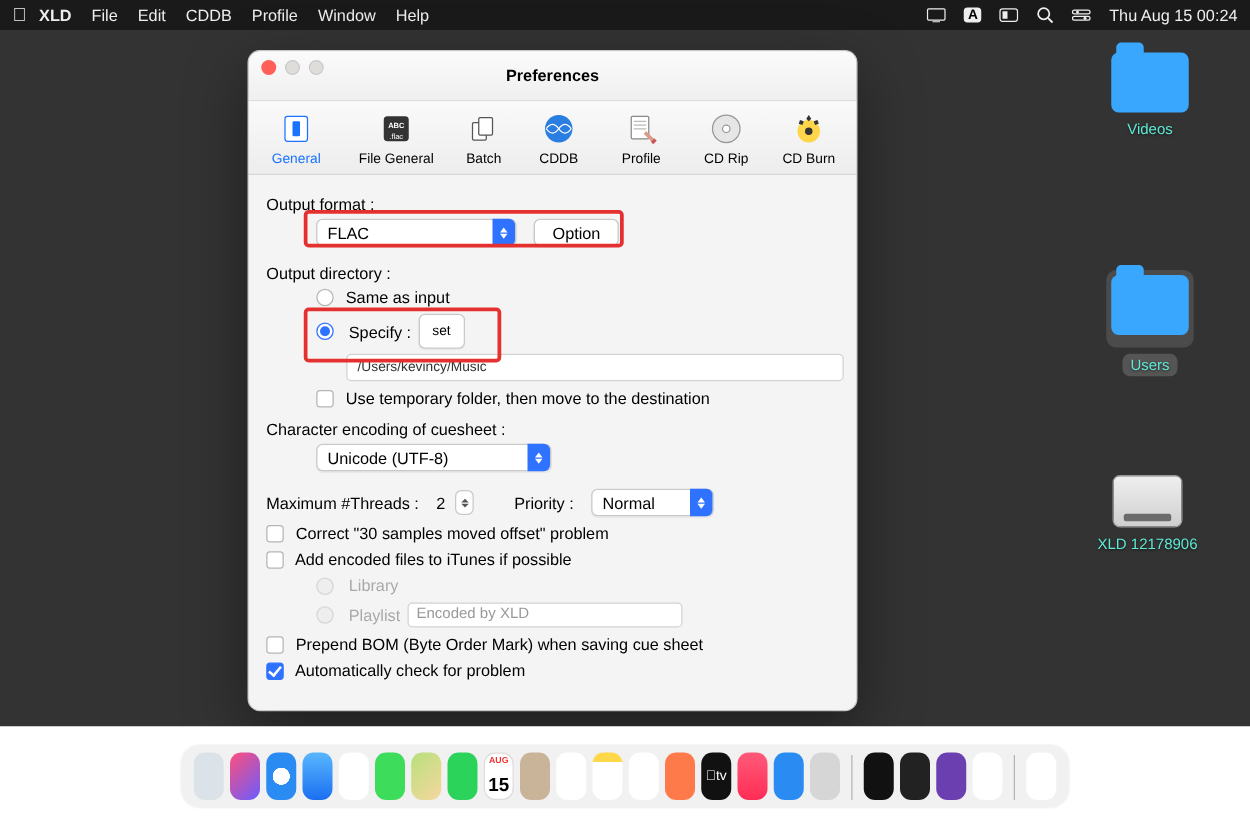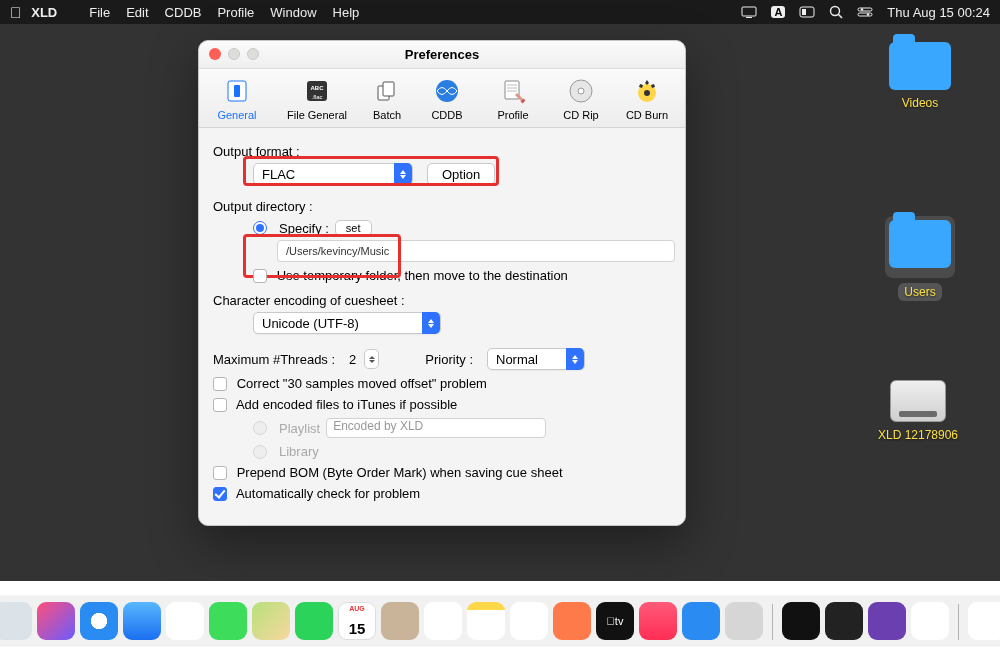--- a/index.html
+++ b/index.html
@@ -1,35 +1,35 @@
 <!DOCTYPE html>
 <html><head>
 <meta charset="utf-8">
 <style>
   html,body{margin:0;padding:0;width:1000px;height:653px;font-family:-apple-system,"Helvetica Neue",Arial,sans-serif;font-size:13px;color:#000;background:#333;overflow:hidden}
   *{box-sizing:border-box}
   
   .menubar{position:absolute;top:0;left:0;right:0;height:24px;background:#1a1a1a;color:#eee;display:flex;align-items:center;padding:0 10px;font-size:13px}
   .menubar .apple{font-size:15px;margin-right:10px}
-  .menubar .app{font-weight:700;margin-right:32px}
+  .menubar .app{font-weight:700;margin-right:16px}
   .menubar .m{margin-right:16px}
   .menubar .spacer{flex:1}
   .menubar .r{margin-left:14px;display:flex;align-items:center}
   .menubar svg{fill:#eee}
   
-  .desk-icon{position:absolute;width:80px;text-align:center;color:#fde047;font-size:12px;text-shadow:0 1px 2px rgba(0,0,0,.6)}
+  .desk-icon{position:absolute;width:80px;text-align:center;color:#5eead4;font-size:12px;text-shadow:0 1px 2px rgba(0,0,0,.6)}
   .desk-icon .folder{width:62px;height:48px;margin:0 auto 6px;background:#3aa7ff;border-radius:6px;position:relative}
   .desk-icon .folder:before{content:"";position:absolute;top:-8px;left:4px;width:22px;height:10px;background:#3aa7ff;border-radius:4px 4px 0 0}
   .desk-icon.selected .isel{background:rgba(120,120,120,.5);border-radius:6px;padding:2px 6px;display:inline-block}
   .desk-icon .label{margin-top:2px}
   .drive{width:56px;height:42px;margin:0 auto 6px;background:linear-gradient(#efefef,#cfcfcf);border:1px solid #999;border-radius:6px;position:relative}
   .drive:after{content:"";position:absolute;bottom:4px;left:8px;right:8px;height:6px;background:#6b6b6b;border-radius:2px}
   
   .win{position:absolute;left:198px;top:40px;width:488px;background:#f3f3f3;border:1px solid #c6c6c6;border-radius:10px;box-shadow:0 18px 50px rgba(0,0,0,.4)}
-  .titlebar{height:28px;display:flex;align-items:center;justify-content:center;position:relative;border-bottom:1px solid #ddd;border-radius:10px 10px 0 0;background:linear-gradient(#fbfbfb,#efefef)}
+  .titlebar{height:40px;display:flex;align-items:center;justify-content:center;position:relative;border-bottom:1px solid #ddd;border-radius:10px 10px 0 0;background:linear-gradient(#fbfbfb,#efefef)}
   .traffic{position:absolute;left:10px;top:7px;display:flex;gap:7px}
   .traffic span{width:12px;height:12px;border-radius:50%;display:block}
   .t-red{background:#ff5f57}
   .t-yel{background:#deddda;border:1px solid #c9c9c9}
   .t-grn{background:#deddda;border:1px solid #c9c9c9}
   .title{font-weight:700;font-size:13px}
   .toolbar{display:flex;gap:16px;border-bottom:1px solid #d5d5d5;background:linear-gradient(#fafafa,#ededed);padding:4px 6px 2px}
   .toolbar .tb{width:64px;text-align:center;font-size:11px;padding:2px 0 4px;border-radius:4px}
   .toolbar .tb.active{color:#1a73ff}
   .toolbar .ticon{height:32px;display:flex;align-items:center;justify-content:center;margin-bottom:2px}
@@ -37,41 +37,41 @@
   .row{margin:6px 0}
   .label{margin:6px 0 4px}
   .indent{margin-left:40px}
   .indent2{margin-left:64px}
   .select{display:inline-flex;align-items:center;background:#fff;border:1px solid #c9c9c9;border-radius:5px;height:22px;padding:0 0 0 8px;font-size:13px;box-shadow:0 1px 1px rgba(0,0,0,.05)}
   .select .arrows{width:18px;height:22px;background:#2f72ff;border-radius:0 5px 5px 0;margin-left:8px;display:flex;flex-direction:column;align-items:center;justify-content:center;gap:1px}
   .select .arrows:before,.select .arrows:after{content:"";width:0;height:0;border-left:3px solid transparent;border-right:3px solid transparent}
   .select .arrows:before{border-bottom:4px solid #fff}
   .select .arrows:after{border-top:4px solid #fff}
   .btn{display:inline-flex;align-items:center;justify-content:center;background:#fff;border:1px solid #c9c9c9;border-radius:5px;height:22px;padding:0 14px;font-size:13px;box-shadow:0 1px 1px rgba(0,0,0,.05)}
-  .btn.small{height:16px;padding:0 10px;font-size:11px}
+  .btn.small{height:28px;padding:0 10px;font-size:11px}
   .radio{width:14px;height:14px;border:1px solid #b5b5b5;border-radius:50%;display:inline-block;vertical-align:-3px;margin-right:6px;background:#fff;position:relative}
   .radio.checked{border-color:#2f72ff}
   .radio.checked:after{content:"";position:absolute;inset:2px;border-radius:50%;background:#2f72ff}
   .radio.dis{background:#eee;border-color:#d6d6d6}
   .check{width:14px;height:14px;border:1px solid #b5b5b5;border-radius:3px;display:inline-block;vertical-align:-3px;margin-right:6px;background:#fff;position:relative}
   .check.on{background:#2f72ff;border-color:#2f72ff}
   .check.on:after{content:"";position:absolute;left:3px;top:0px;width:4px;height:8px;border:2px solid #fff;border-top:0;border-left:0;transform:rotate(40deg)}
   .pathbox{display:block;background:#fff;border:1px solid #d2d2d2;border-radius:4px;height:22px;line-height:20px;padding:0 8px;font-size:11px;color:#333;width:398px}
   .input{background:#fff;border:1px solid #d2d2d2;border-radius:4px;height:20px;padding:0 6px;font-size:12px;color:#999}
   .stepper{display:inline-flex;align-items:center;gap:8px}
   .stepper .arrows2{width:15px;height:20px;border:1px solid #c9c9c9;border-radius:5px;background:#fff;display:flex;flex-direction:column;align-items:center;justify-content:center;gap:1px}
   .stepper .arrows2:before,.stepper .arrows2:after{content:"";width:0;height:0;border-left:3px solid transparent;border-right:3px solid transparent}
   .stepper .arrows2:before{border-bottom:3px solid #555}
   .stepper .arrows2:after{border-top:3px solid #555}
   .hi{border:3px solid #e53030;border-radius:4px;position:absolute;pointer-events:none}
   .dim{color:#a9a9a9}
   
   .dock-wrap{position:absolute;left:0;right:0;bottom:6px;display:flex;justify-content:center}
   .dock{background:rgba(230,230,230,.55);border:1px solid rgba(255,255,255,.4);border-radius:16px;padding:6px 10px;display:flex;align-items:flex-end;gap:5px;backdrop-filter:blur(6px)}
-  .dapp{width:38px;height:38px;border-radius:9px;display:block}
+  .dapp{width:24px;height:38px;border-radius:9px;display:block}
   .dsep{width:1px;height:36px;background:rgba(0,0,0,.25);margin:0 4px}
   .white{position:absolute;left:0;right:0;bottom:0;height:72px;background:#fff}
   
   .ic{width:30px;height:30px}
 </style>
 </head>
 <body>
 
 <div class="menubar">
   <span class="apple"></span>
@@ -214,20 +214,24 @@
     <div class="indent" style="display:flex;align-items:center;gap:14px">
       <div class="select" style="width:160px">
         <span style="flex:1">FLAC</span>
         <span class="arrows"></span>
       </div>
       <span class="btn">Option</span>
     </div>
     <div class="hi" style="left:44px;top:28px;width:256px;height:30px"></div>
 
     <div class="label" style="margin-top:14px">Output directory :</div>
+    <div class="indent" style="margin-top:2px">
+      <span class="radio"></span>
+      <span>Same as input</span>
+    </div>
     <div class="indent" style="margin-top:6px;display:flex;align-items:center;gap:6px">
       <span class="radio checked"></span>
       <span>Specify :</span>
       <span class="btn small">set</span>
     </div>
     <div class="indent2" style="margin-top:4px">
       <span class="pathbox">/Users/kevincy/Music</span>
     </div>
     <div class="hi" style="left:44px;top:106px;width:158px;height:44px"></div>
 
@@ -243,43 +247,43 @@
         <span class="arrows"></span>
       </div>
     </div>
 
     <div class="row" style="margin-top:14px;display:flex;align-items:center;gap:14px">
       <span>Maximum #Threads :</span>
       <span class="stepper">
         <span>2</span>
         <span class="arrows2"></span>
       </span>
-      <span style="margin-left:32px">Priority :</span>
+      <span style="margin-left:18px">Priority :</span>
       <div class="select" style="width:98px">
         <span style="flex:1">Normal</span>
         <span class="arrows"></span>
       </div>
     </div>
 
     <div class="row">
       <span class="check"></span>
       <span>Correct "30 samples moved offset" problem</span>
     </div>
     <div class="row">
       <span class="check"></span>
       <span>Add encoded files to iTunes if possible</span>
     </div>
     <div class="row indent dim" style="margin-left:40px;display:flex;align-items:center;gap:6px">
       <span class="radio dis"></span>
+      <span>Library</span>
+    </div>
+    <div class="row indent dim" style="margin-left:40px;display:flex;align-items:center;gap:6px">
+      <span class="radio dis"></span>
       <span>Playlist</span>
       <span class="input" style="width:220px">Encoded by XLD</span>
-    </div>
-    <div class="row indent dim" style="margin-left:40px;display:flex;align-items:center;gap:6px">
-      <span class="radio dis"></span>
-      <span>Library</span>
     </div>
 
     <div class="row">
       <span class="check"></span>
       <span>Prepend BOM (Byte Order Mark) when saving cue sheet</span>
     </div>
     <div class="row">
       <span class="check on"></span>
       <span>Automatically check for problem</span>
     </div>

